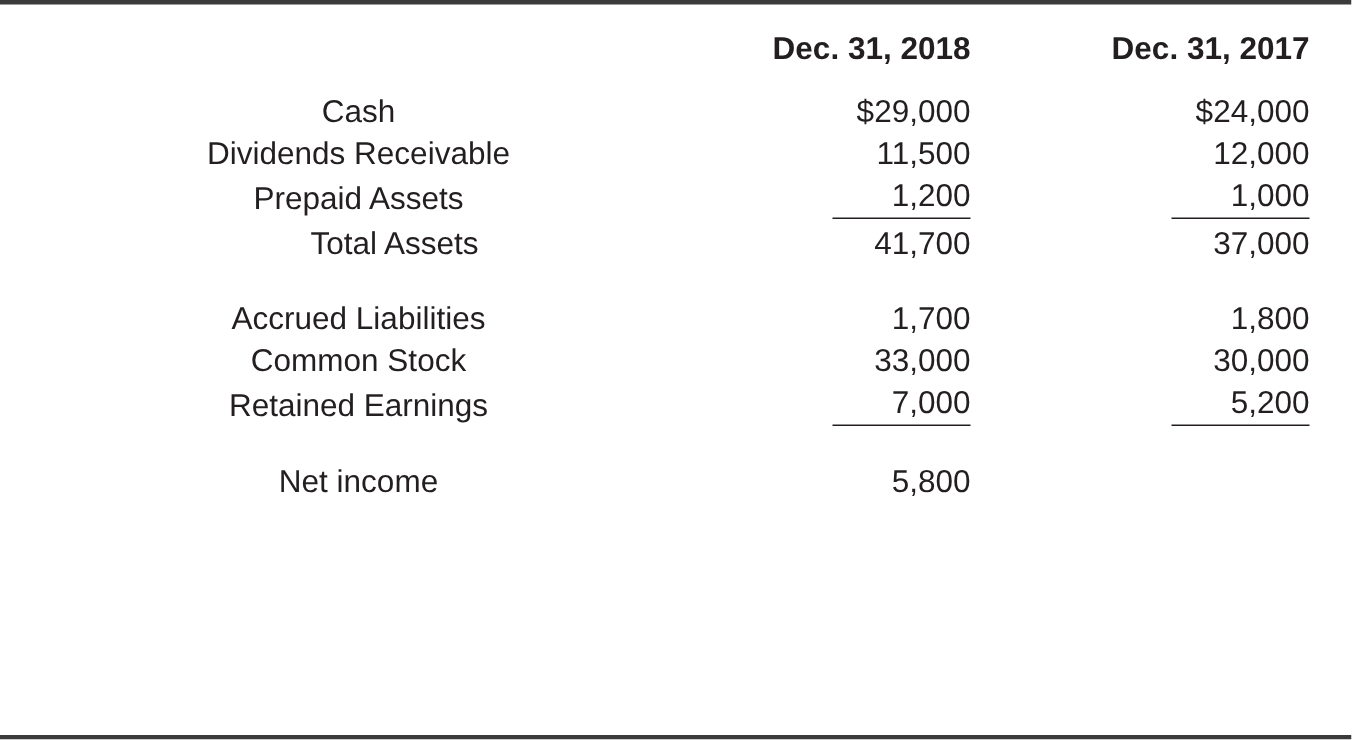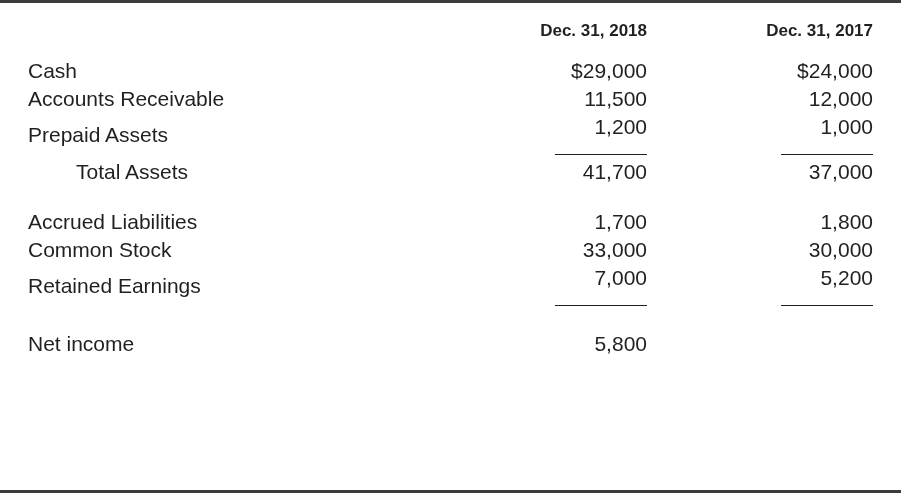--- a/index.html
+++ b/index.html
@@ -26,47 +26,47 @@
     border-collapse: collapse;
     table-layout: fixed;
     font-size: 21px;
   }
   table.fin col.c-label { width: 450px; }
   table.fin col.c-v1 { width: 225px; }
   table.fin col.c-v2 { width: 226px; }
 
   th.hdr {
     font-weight: bold;
-    font-size: 17px;
+    font-size: 21px;
     text-align: right;
     padding: 18px 28px 16px 0;
     vertical-align: bottom;
   }
   th.hdr.blank { }
 
   td.lbl {
-    text-align: left;
+    text-align: center;
     padding: 2px 0 2px 28px;
     white-space: nowrap;
   }
   td.lbl.indent {
     padding-left: 76px;
   }
   td.lbl.bold {
     font-weight: bold;
   }
   td.val {
     text-align: right;
     padding: 2px 28px 2px 0;
     white-space: nowrap;
   }
   tr.underline td.val > span.u {
     display: inline-block;
     border-bottom: 1.5px solid #231f20;
-    padding-bottom: 15px;
+    padding-bottom: 2px;
     min-width: 92px;
     text-align: right;
   }
   tr.spacer td {
     height: 22px;
     padding: 0;
     font-size: 0;
     line-height: 0;
   }
   tr.tight td { padding-top: 3px; }
@@ -88,21 +88,21 @@
         <th class="hdr">Dec. 31, 2017</th>
       </tr>
     </thead>
     <tbody>
       <tr>
         <td class="lbl">Cash</td>
         <td class="val">$29,000</td>
         <td class="val">$24,000</td>
       </tr>
       <tr>
-        <td class="lbl">Accounts Receivable</td>
+        <td class="lbl">Dividends Receivable</td>
         <td class="val">11,500</td>
         <td class="val">12,000</td>
       </tr>
       <tr class="underline">
         <td class="lbl">Prepaid Assets</td>
         <td class="val"><span class="u">1,200</span></td>
         <td class="val"><span class="u">1,000</span></td>
       </tr>
       <tr class="tight">
         <td class="lbl indent">Total Assets</td>

